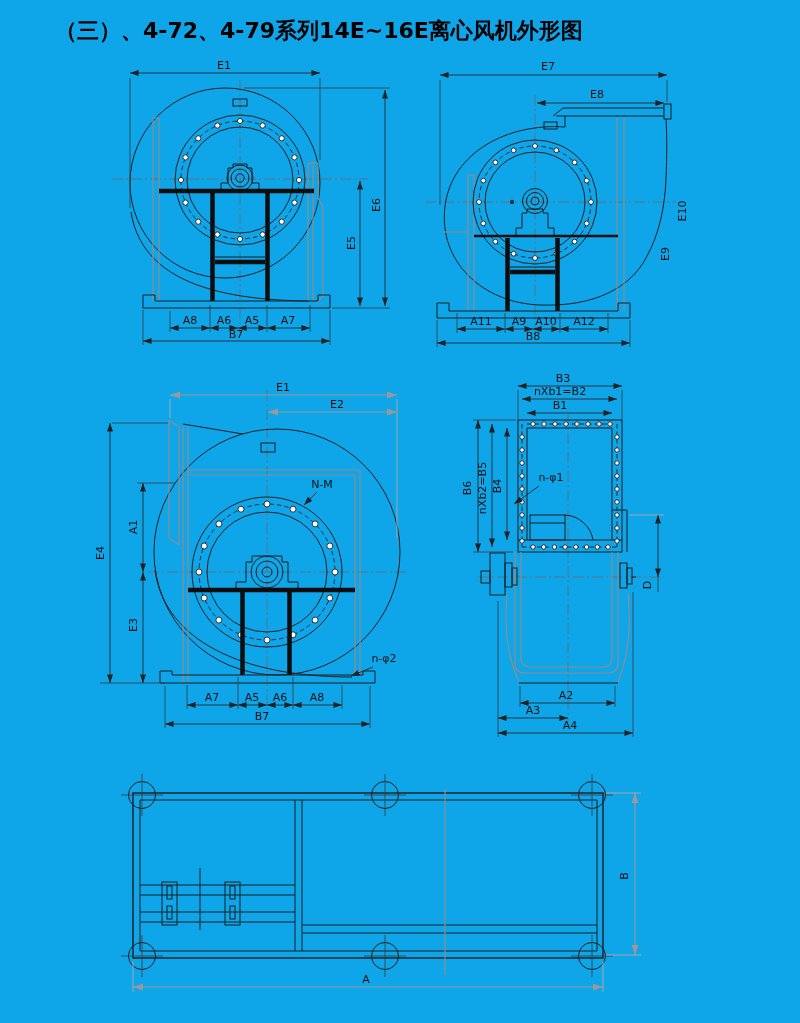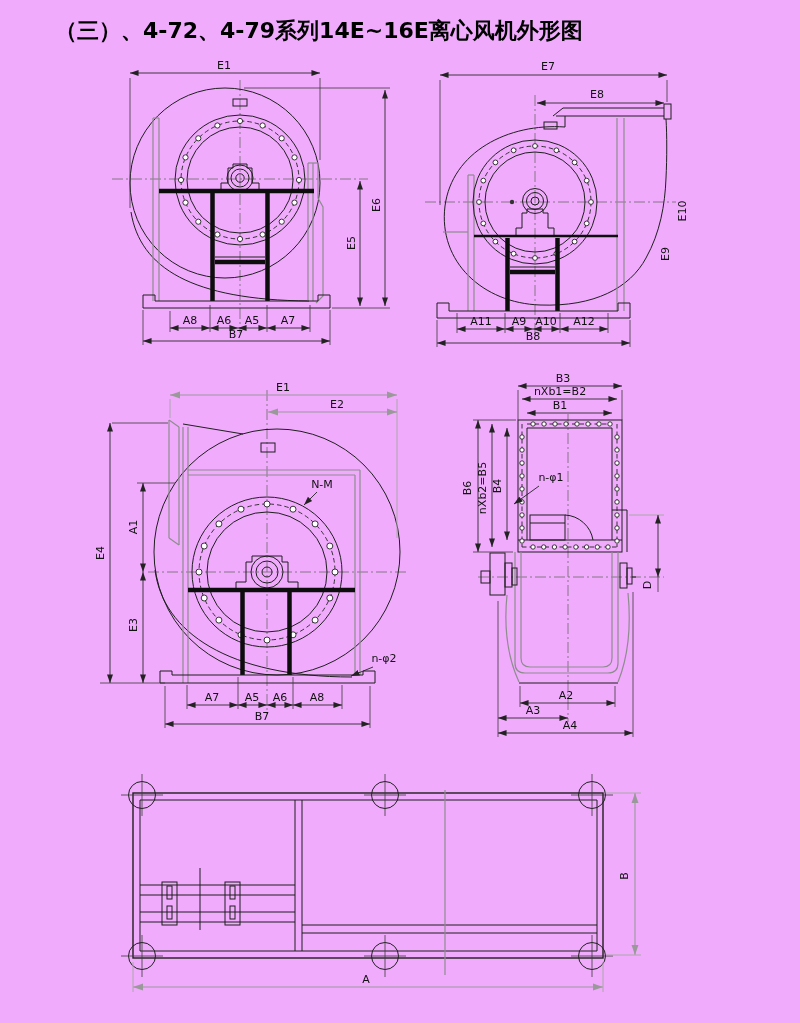--- a/index.html
+++ b/index.html
@@ -1,16 +1,16 @@
 <!DOCTYPE html>
 <html><head>
 <meta charset="utf-8">
 <style>
   html,body{margin:0;padding:0;background:#fff;}
-  .page{position:relative;width:800px;height:1023px;background:#f0abfc;font-family:"DejaVu Sans",sans-serif;}
+  .page{position:relative;width:800px;height:1023px;background:#0ea5e9;font-family:"DejaVu Sans",sans-serif;}
   svg text{font-family:"DejaVu Sans",sans-serif;font-size:11px;fill:#111;}
   svg text.ttl{font-size:22px;font-weight:bold;fill:#000;}
   .k{stroke:#1f1f1f;fill:none;stroke-width:1;}
   .k2{stroke:#1f1f1f;fill:none;stroke-width:1.4;}
   .g{stroke:#8d8d8d;fill:none;stroke-width:1.2;}
   .thk{stroke:#0d0d0d;fill:none;stroke-width:4.5;}
   .thm{stroke:#0d0d0d;fill:none;stroke-width:2.4;}
   .cl{stroke:#6b6b6b;fill:none;stroke-width:0.8;stroke-dasharray:11 3 2 3;}
   .bc{stroke:#222;fill:none;stroke-width:0.9;stroke-dasharray:4.5 3;}
   .dim{stroke:#2a2a2a;fill:none;stroke-width:0.9;marker-start:url(#ar);marker-end:url(#ar);}

